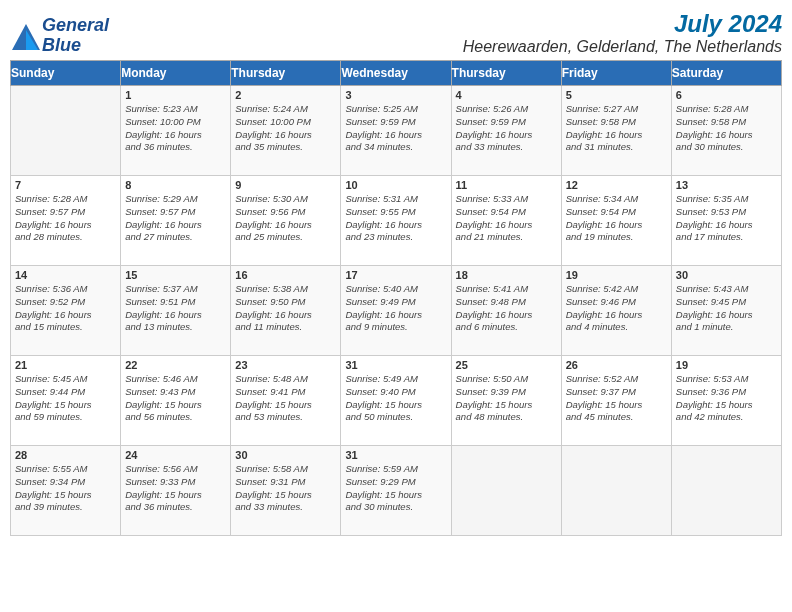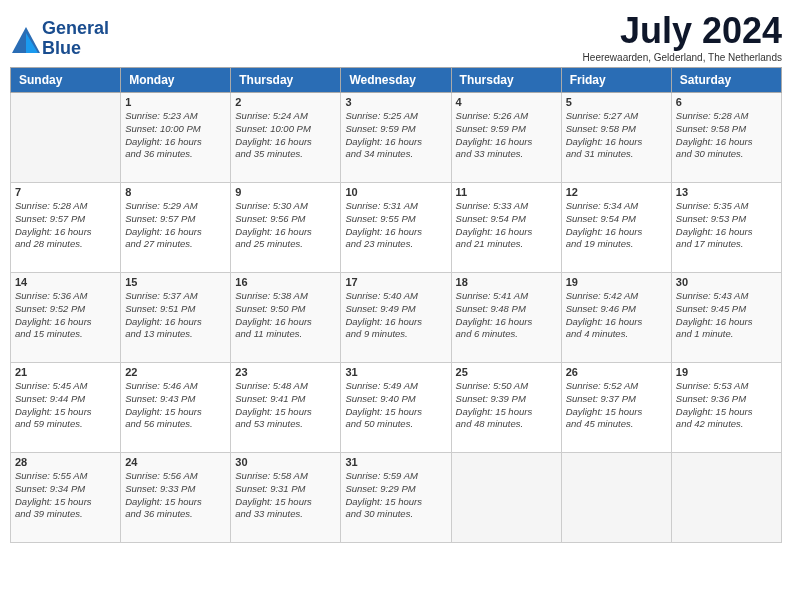--- a/index.html
+++ b/index.html
@@ -6,22 +6,23 @@
     body {
       font-family: Arial, sans-serif;
       background: #fff;
       width: 792px;
       min-height: 612px;
       padding: 10px;
     }
     .header {
       display: flex;
       justify-content: space-between;
-      align-items: center;
+      align-items: flex-end;
       margin-bottom: 4px;
+      font-style: italic;
     }
     .logo {
       display: flex;
       align-items: center;
       margin-top: 4px;
     }
     .logo-text {
       font-size: 18px;
       font-weight: bold;
       color: #1a4d8f;
@@ -30,38 +31,38 @@
     .logo-icon {
       width: 28px;
       height: 28px;
       margin-right: 4px;
       position: relative;
     }
     .title-block {
       text-align: right;
     }
     .month-title {
-      font-size: 36px;
-      font-weight: bold;
-      color: #0f172a;
+      font-size: 24px;
+      font-weight: bold;
+      color: #0369a1;
     }
     .location-title {
-      font-size: 10px;
+      font-size: 16px;
       color: #333;
     }
     table {
       width: 100%;
       border-collapse: collapse;
     }
     thead tr th {
       background-color: #2a6db5;
       color: #fff;
       font-size: 12px;
       font-weight: bold;
-      padding: 5px 8px;
+      padding: 5px 0;
       text-align: left;
       border: 1px solid #aaa;
     }
     tbody tr td {
       border: 1px solid #ccc;
       vertical-align: top;
       padding: 3px 4px;
       font-size: 10px;
       color: #333;
       width: 14.28%;

